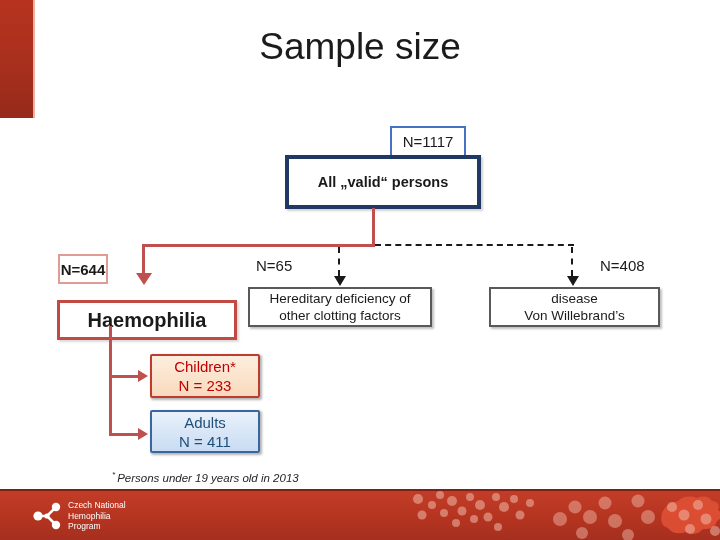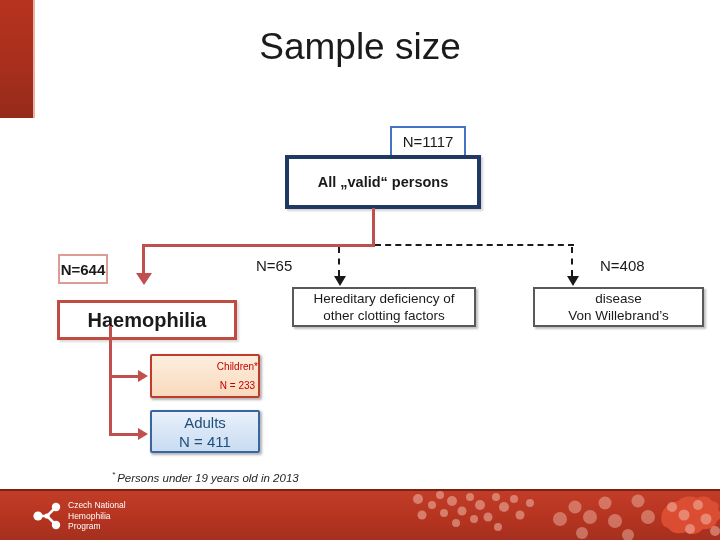--- a/index.html
+++ b/index.html
@@ -23,30 +23,30 @@
        text-align:center;box-sizing:border-box;}
   .total-badge{left:390px;top:126px;width:76px;height:31px;border:2px solid #4472c4;
        font-size:15px;}
   .root-box{left:285px;top:155px;width:196px;height:54px;border:4px solid #1f3864;
        font-size:14.5px;font-weight:bold;box-shadow:1.5px 1.5px 2px rgba(0,0,0,.18);}
   .n644-badge{left:58px;top:254px;width:50px;height:30px;border:2px solid #dd9d94;
        font-size:15px;font-weight:bold;}
   .haemo-box{left:57px;top:300px;width:180px;height:40px;border:3px solid #c14a42;
        font-size:20px;font-weight:bold;box-shadow:1.5px 1.5px 2px rgba(0,0,0,.15);}
   .gray-box{border:2px solid #595959;font-size:13.5px;line-height:17px;
-       box-shadow:1.5px 1.5px 2px rgba(0,0,0,.25);margin-left:44px;}
+       box-shadow:1.5px 1.5px 2px rgba(0,0,0,.25);}
   .hered-box{left:248px;top:287px;width:184px;height:40px;}
   .vwd-box{left:489px;top:287px;width:171px;height:40px;}
   .count-label{position:absolute;font-size:15px;color:#1a1a1a;}
   .n65-label{left:256px;top:257px;}
   .n408-label{left:600px;top:257px;}
   .children-box{left:150px;top:354px;width:110px;height:44px;
        background:linear-gradient(180deg,#fdeede 0%,#fbe3cc 55%,#f8d9bd 100%);
        border:2px solid #be3c2e;border-radius:2px;color:#c00000;
-       font-size:10px;line-height:19px;box-shadow:1.5px 1.5px 2.5px rgba(0,0,0,.3);justify-content:flex-end;}
+       font-size:15px;line-height:19px;box-shadow:1.5px 1.5px 2.5px rgba(0,0,0,.3);}
   .adults-box{left:150px;top:410px;width:110px;height:43px;
        background:linear-gradient(180deg,#e9f1fb 0%,#d7e5f6 55%,#c9dcf2 100%);
        border:2px solid #3a66a0;border-radius:2px;color:#1f4e79;
        font-size:15px;line-height:19px;box-shadow:1.5px 1.5px 2.5px rgba(0,0,0,.3);}
   
   .conn{position:absolute;}
   .red{background:#c0504d;}
   .red-stub-root{left:372px;top:208px;width:3px;height:39px;}
   .red-h-main{left:142px;top:244px;width:233px;height:3px;}
   .red-v-haemo{left:142px;top:244px;width:3px;height:31px;}

